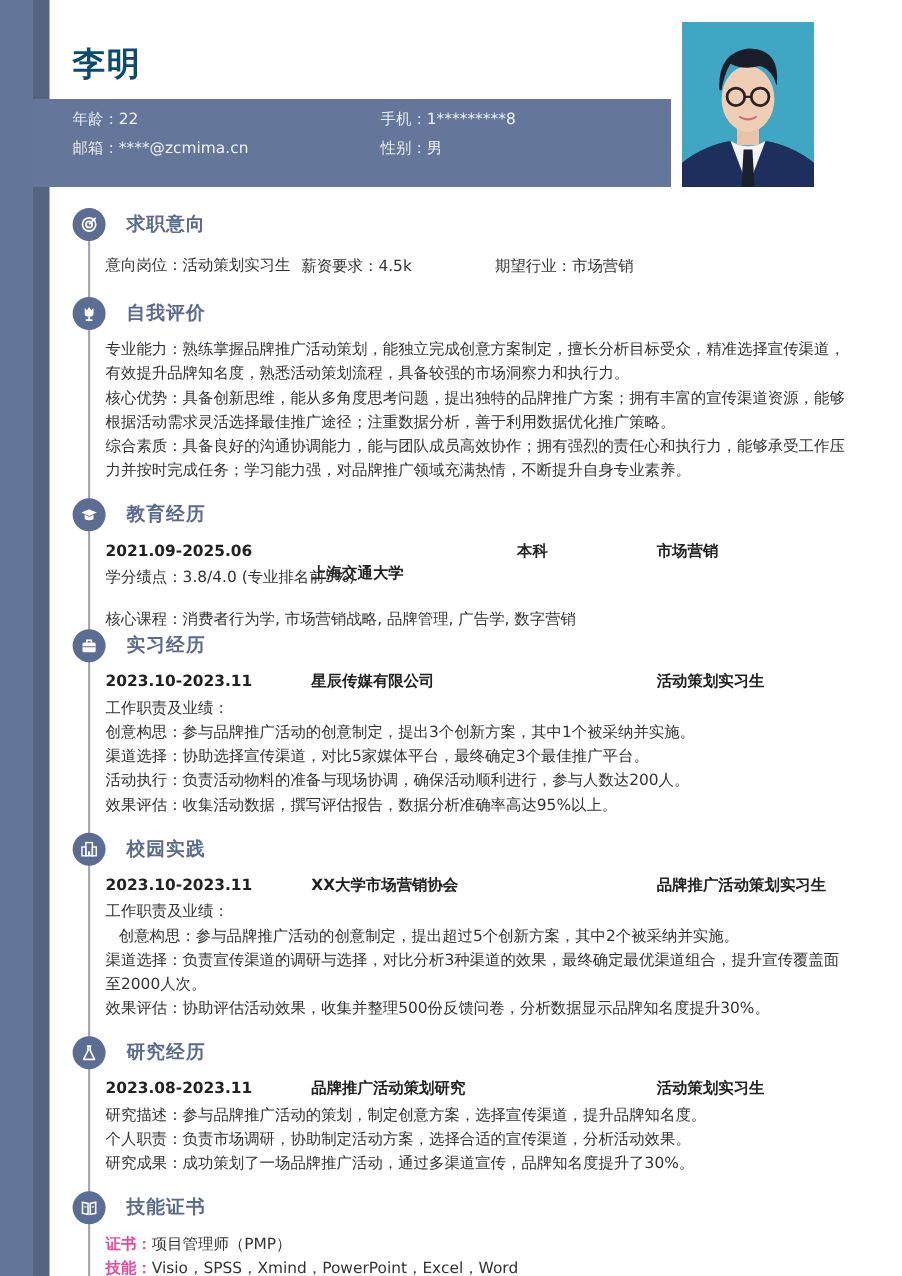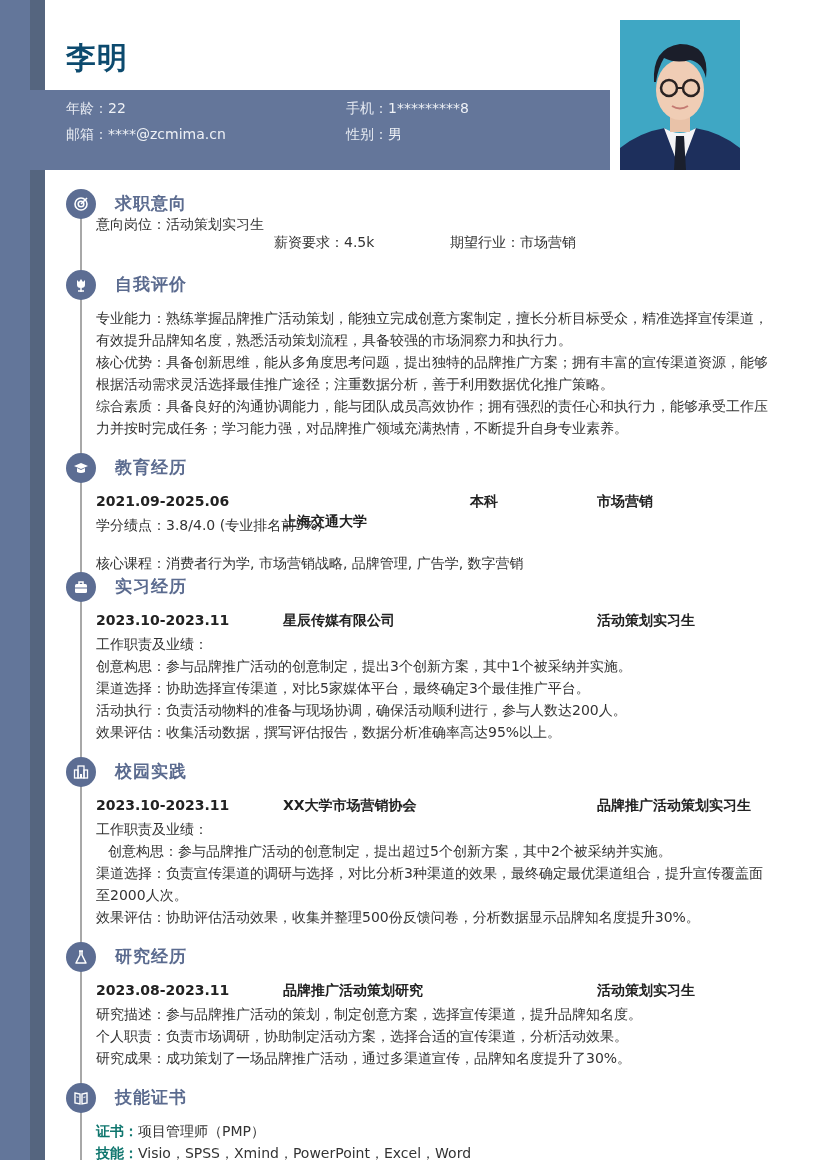--- a/index.html
+++ b/index.html
@@ -19,21 +19,21 @@
 
   .timeline-line { position: absolute; left: 80px; top: 205px; width: 2px; height: 955px; background: #a8a8a8; }
 
   .section-head { position: absolute; left: 66px; height: 30px; }
   .section-icon { position: absolute; left: 0; top: 0; width: 30px; height: 30px; border-radius: 50%; background: #5c6d93; display: flex; align-items: center; justify-content: center; }
   .section-icon svg { width: 16px; height: 16px; }
   .section-title { position: absolute; left: 49px; top: 3px; font-size: 17px; font-weight: bold; color: #5b6b8f; white-space: nowrap; letter-spacing: 1px; }
 
   .txt { position: absolute; left: 96px; font-size: 14px; color: #333333; white-space: nowrap; line-height: 22px; }
   .para { position: absolute; left: 96px; width: 672px; font-size: 14px; color: #333333; line-height: 22px; }
-  .bold { font-weight: bold; color: #0f766e; }
+  .bold { font-weight: bold; color: #ec4899; }
   .col { position: absolute; font-size: 14px; font-weight: bold; color: #222222; white-space: nowrap; line-height: 22px; }
 </style>
 </head>
 <body>
 
 <div class="stripe-outer"></div>
 <div class="stripe-inner"></div>
 
 <div class="name">李明</div>
 
@@ -74,21 +74,21 @@
 <div class="section-head" style="top:189px;">
   <div class="section-icon">
     <svg viewBox="0 0 16 16">
         <circle cx="8" cy="8" r="6" fill="none" stroke="#fff" stroke-width="1.6"></circle>
         <circle cx="8" cy="8" r="2.8" fill="none" stroke="#fff" stroke-width="1.6"></circle>
         <line x1="8" y1="8" x2="14" y2="2" stroke="#fff" stroke-width="1.6"></line>
       </svg>
   </div>
   <div class="section-title">求职意向</div>
 </div>
-<div class="txt" style="top:213px;">意向岗位：活动策划实习生</div>
+<div class="txt" style="top:231px;font-family:Liberation Mono, monospace;">意向岗位：活动策划实习生</div>
 <div class="txt" style="top:231px; left:274px;">薪资要求：4.5k</div>
 <div class="txt" style="top:231px; left:450px;">期望行业：市场营销</div>
 
 <div class="section-head" style="top:270px;">
   <div class="section-icon">
     <svg viewBox="0 0 16 16">
         <path d="M4 3 L6 5 L8 2 L10 5 L12 3 L12 8 Q12 11 8 11 Q4 11 4 8 Z" fill="#fff"></path>
         <line x1="8" y1="11" x2="8" y2="15" stroke="#fff" stroke-width="1.5"></line>
         <line x1="5" y1="14" x2="11" y2="14" stroke="#fff" stroke-width="1.5"></line>
       </svg>

